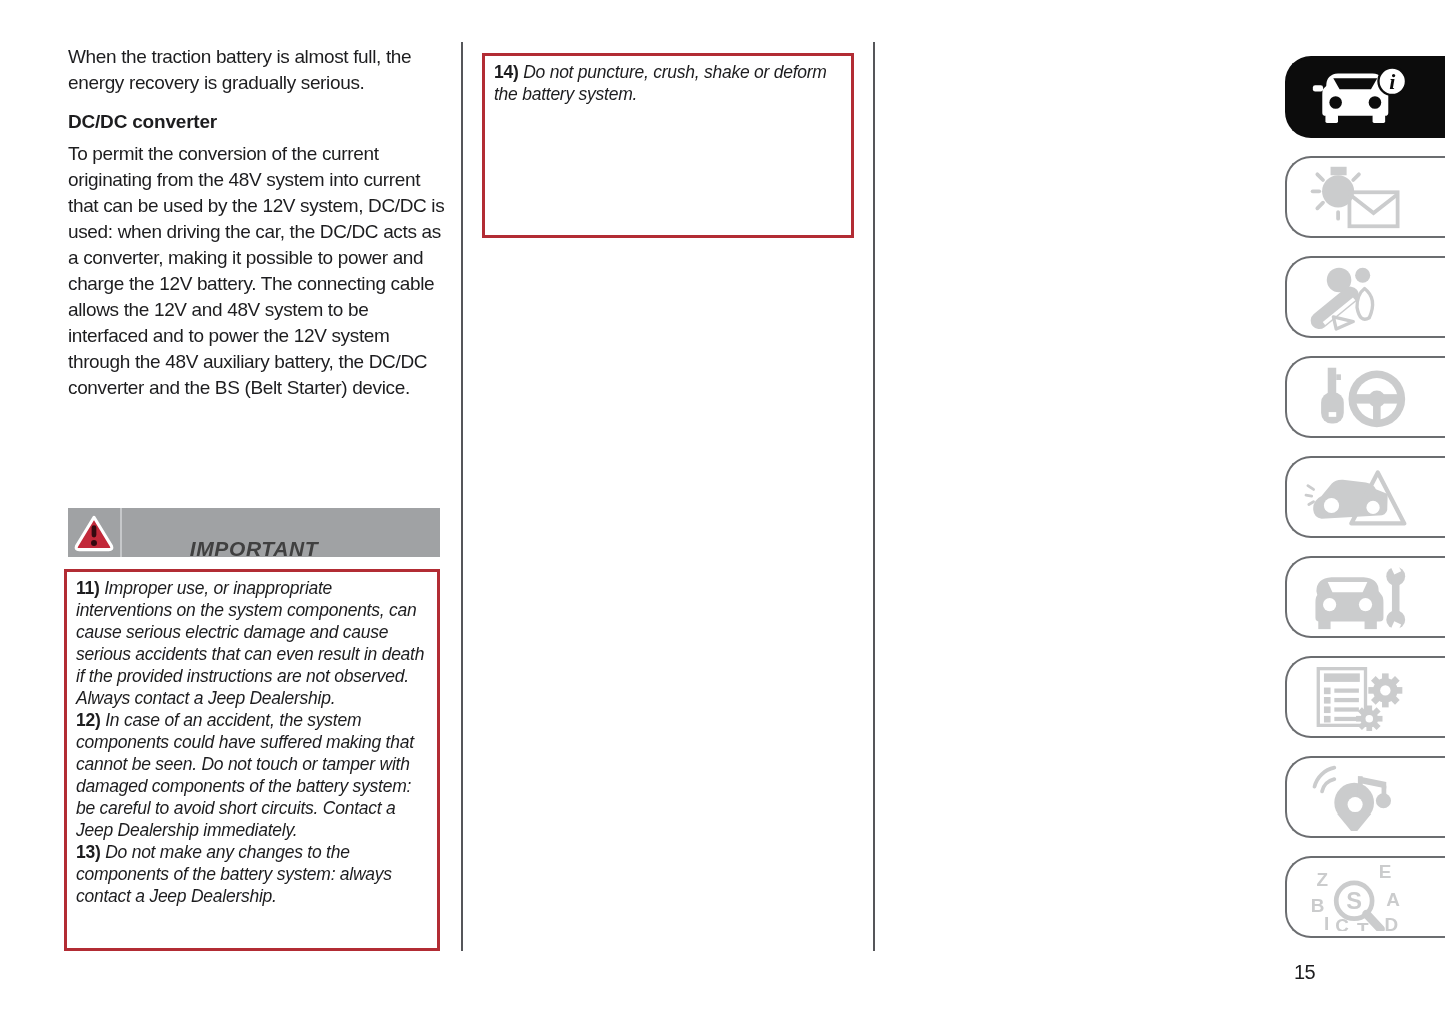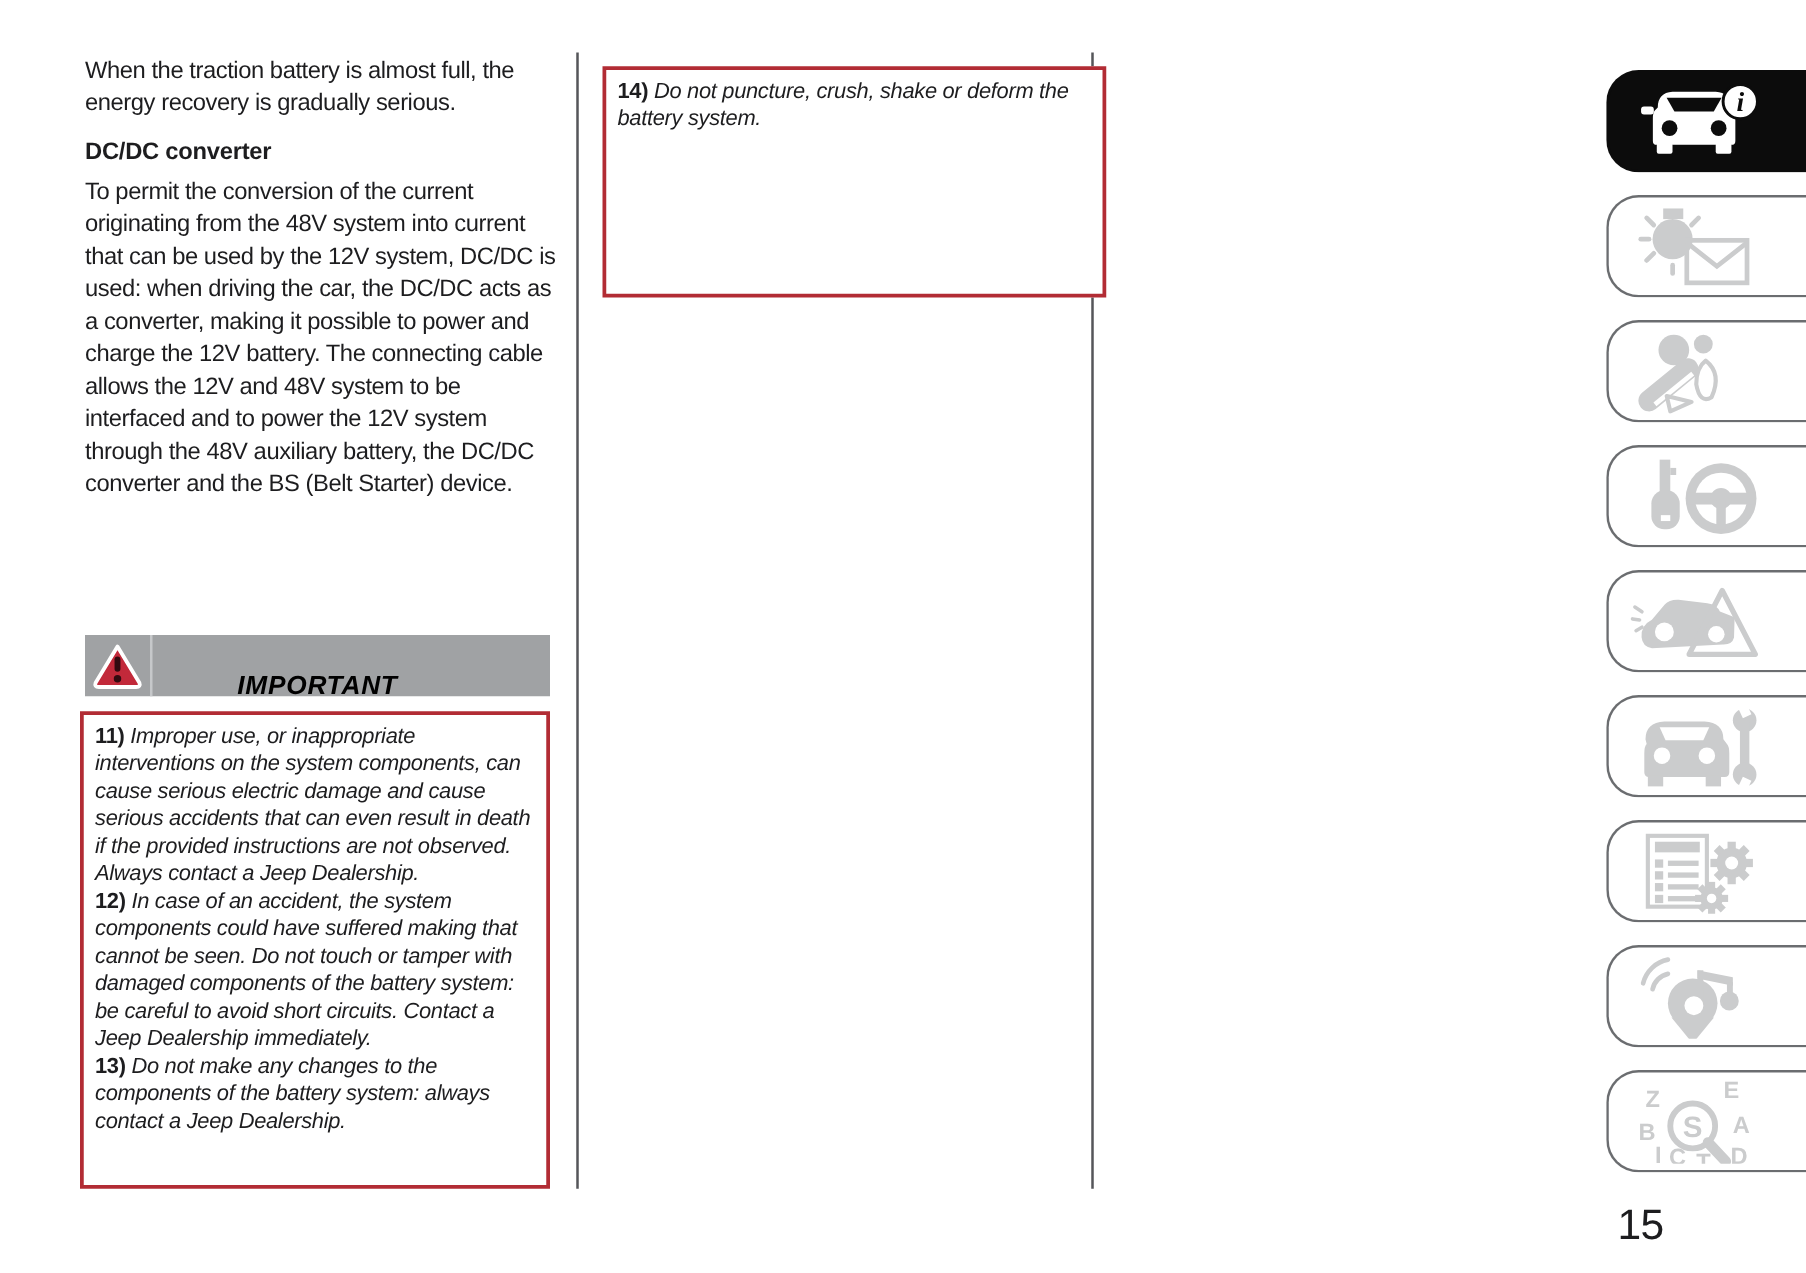--- a/index.html
+++ b/index.html
@@ -16,31 +16,31 @@
     font-size:19px;line-height:26px;letter-spacing:-0.35px;}
   .left-text p{margin:0;}
   .left-text p + p{margin-top:4px;}
   .left-text h3{font-size:19px;line-height:24px;margin:14px 0 7px 0;letter-spacing:-0.2px;}
 
   .banner{position:absolute;left:68px;top:508px;width:372px;height:49px;background:#a0a2a4;}
   .banner-icon-area{position:absolute;left:0;top:0;width:52px;height:100%;
     border-right:2px solid #c6c8ca;display:flex;align-items:center;justify-content:center;}
   .banner-label{position:absolute;left:0;right:0;top:0;bottom:0;
     display:flex;align-items:center;justify-content:center;
-    color:#000000;font-weight:bold;font-style:italic;font-size:21px;letter-spacing:0.6px;margin-top:32px;}
+    color:#404040;font-weight:bold;font-style:italic;font-size:21px;letter-spacing:0.6px;margin-top:32px;}
 
   .warnbox{position:absolute;border:3px solid #b22c34;box-sizing:border-box;
     font-style:italic;font-size:17.5px;line-height:22px;letter-spacing:-0.25px;
     padding:5px 9px 5px 9px;background:#fff;}
   #warnbox-left{left:64px;top:569px;width:376px;min-height:382px;}
-  #warnbox-mid{left:482px;top:53px;width:403px;min-height:185px;}
+  #warnbox-mid{left:482px;top:53px;width:372px;min-height:185px;}
   .warnbox p{margin:0;}
   .wnum{font-style:normal;font-weight:bold;}
 
-  .pagenum{position:absolute;left:1294px;top:961px;font-size:34px;letter-spacing:-0.5px;}
+  .pagenum{position:absolute;left:1294px;top:961px;font-size:20px;letter-spacing:-0.5px;}
 
   .tab{position:absolute;left:1285px;width:172px;height:82px;box-sizing:border-box;
     background:#ffffff;border:2.5px solid #6b6d70;border-right:none;
     border-radius:26px 0 0 26px;display:flex;align-items:center;padding-left:14px;}
   .tab.active{background:#0c0c0c;border-color:#0c0c0c;}
   .tab svg{display:block;}
 </style>
 </head>
 <body>
 

